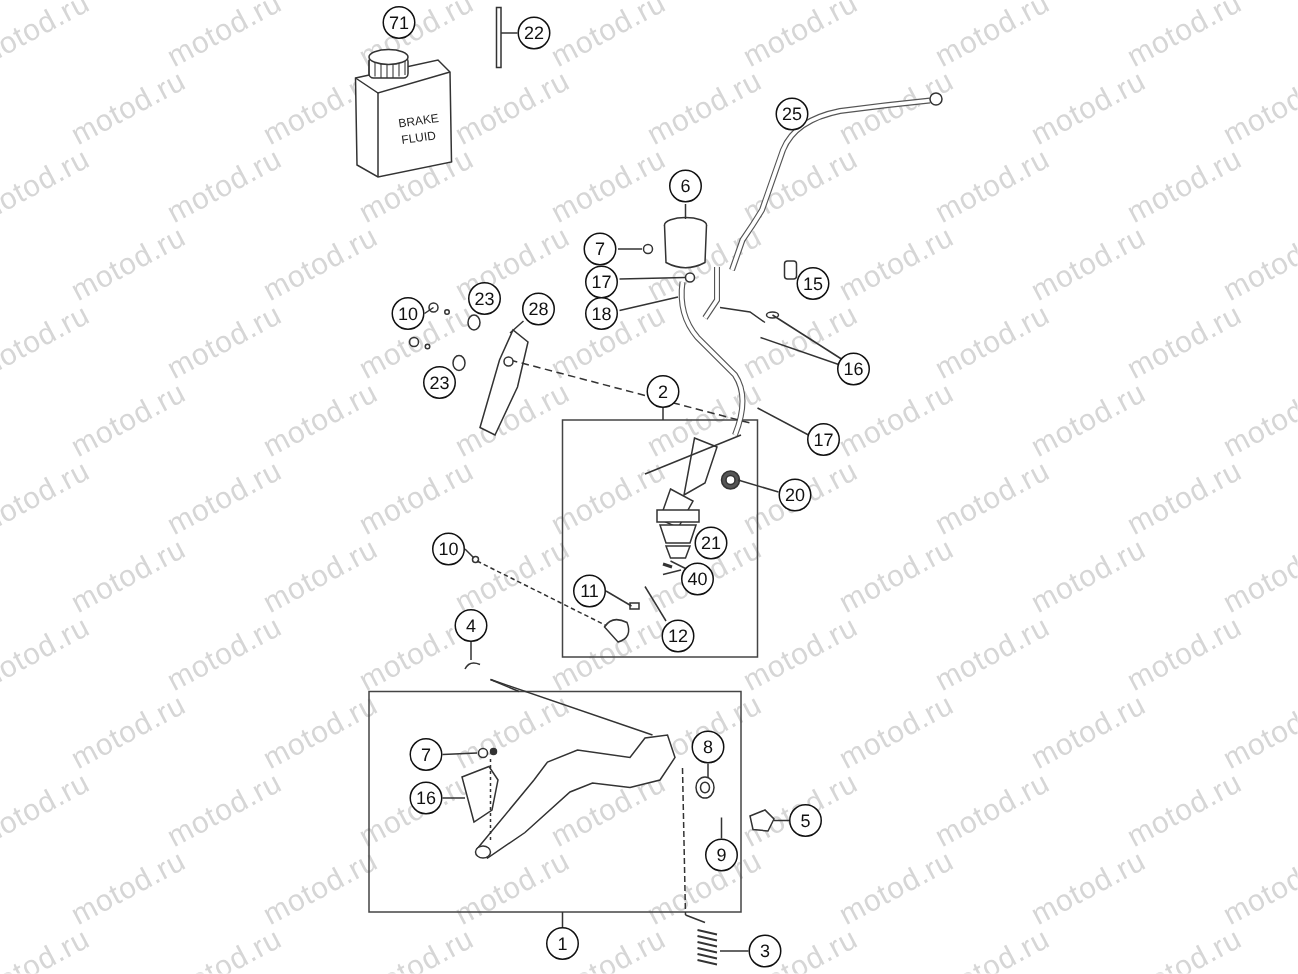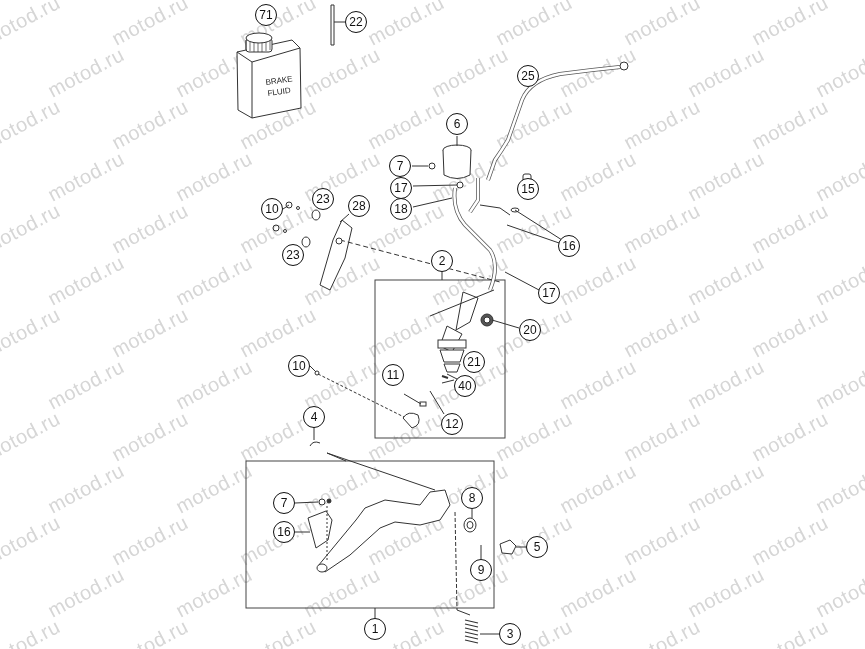--- a/index.html
+++ b/index.html
@@ -250,25 +250,25 @@
       <div class="callout" style="left: 431px; top: 250px;">2</div>
       <div class="callout" style="left: 499px; top: 623px;">3</div>
       <div class="callout" style="left: 303px; top: 406px;">4</div>
       <div class="callout" style="left: 526px; top: 536px;">5</div>
       <div class="callout" style="left: 446px; top: 113px;">6</div>
       <div class="callout" style="left: 389px; top: 155px;">7</div>
       <div class="callout" style="left: 461px; top: 487px;">8</div>
       <div class="callout" style="left: 470px; top: 559px;">9</div>
       <div class="callout" style="left: 261px; top: 198px;">10</div>
       <div class="callout" style="left: 288px; top: 355px;">10</div>
-      <div class="callout" style="left: 382px; top: 364px;">11</div>
+      <div class="callout" style="left: 382px; top: 383px;">11</div>
       <div class="callout" style="left: 441px; top: 413px;">12</div>
       <div class="callout" style="left: 273px; top: 521px;">16</div>
       <div class="callout" style="left: 273px; top: 492px;">7</div>
-      <div class="callout" style="left: 517px; top: 178px;">15</div>
+      <div class="callout" style="left: 531px; top: 178px;">15</div>
       <div class="callout" style="left: 558px; top: 235px;">16</div>
       <div class="callout" style="left: 390px; top: 177px;">17</div>
       <div class="callout" style="left: 538px; top: 282px;">17</div>
       <div class="callout" style="left: 390px; top: 198px;">18</div>
       <div class="callout" style="left: 519px; top: 319px;">20</div>
       <div class="callout" style="left: 454px; top: 375px;">40</div>
       <div class="callout" style="left: 463px; top: 351px;">21</div>
       <div class="callout" style="left: 345px; top: 11px;">22</div>
       <div class="callout" style="left: 312px; top: 188px;">23</div>
       <div class="callout" style="left: 282px; top: 244px;">23</div>

